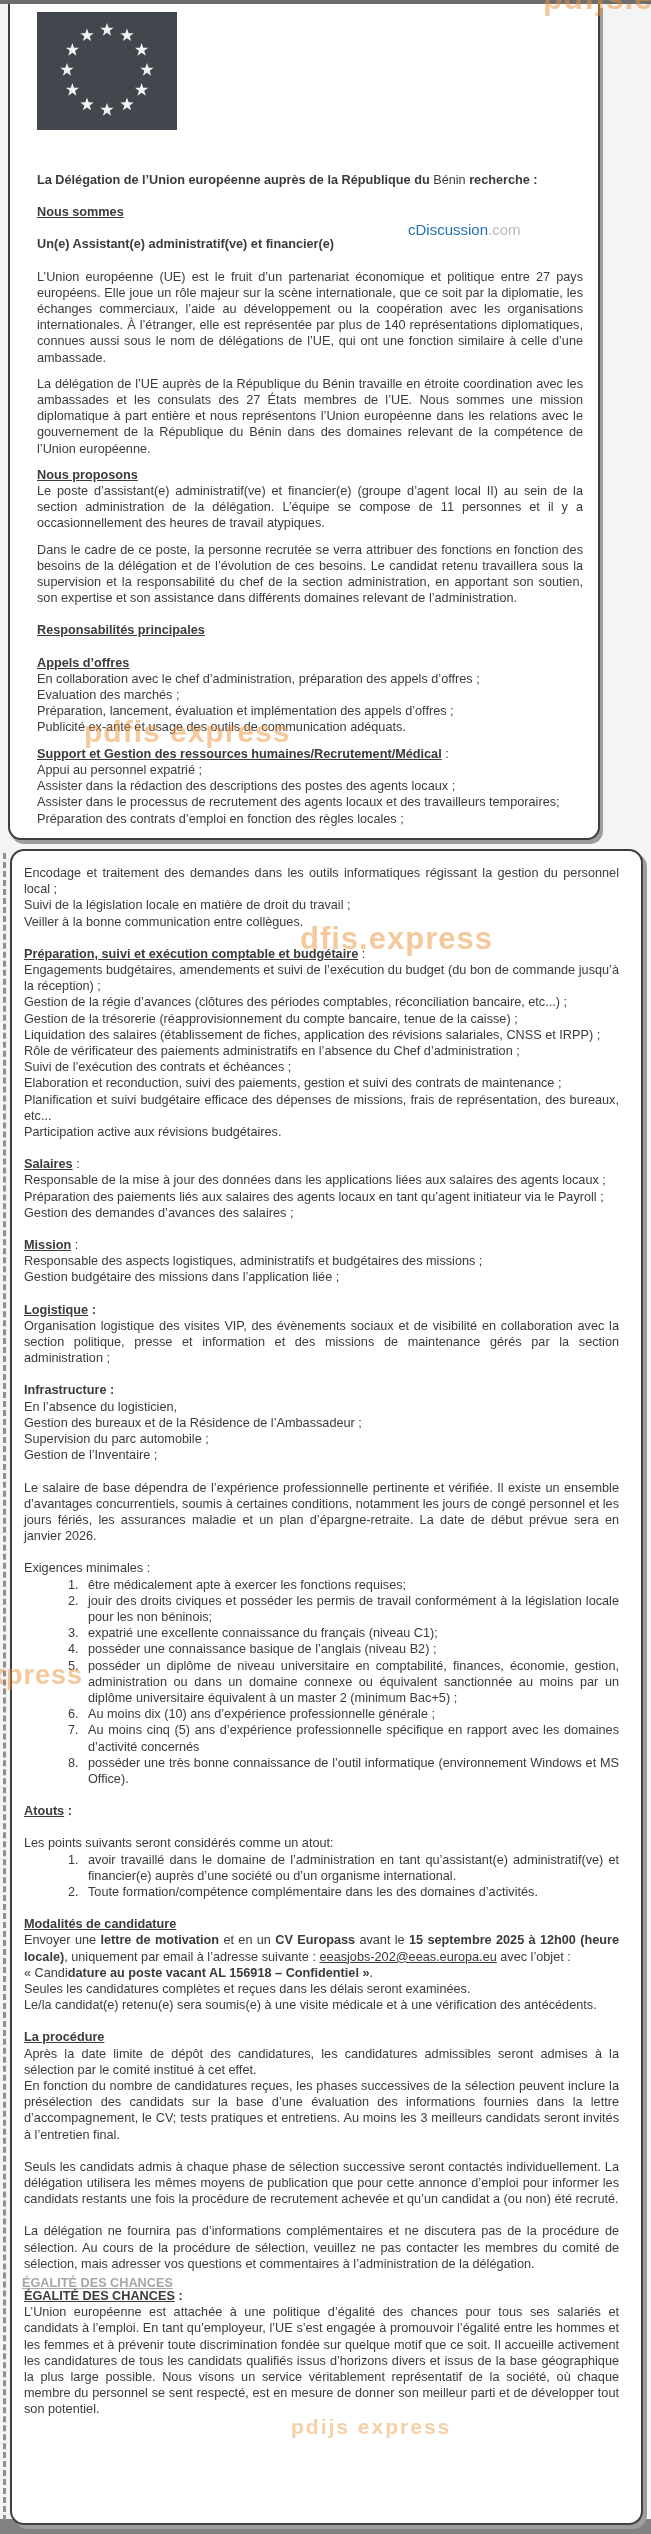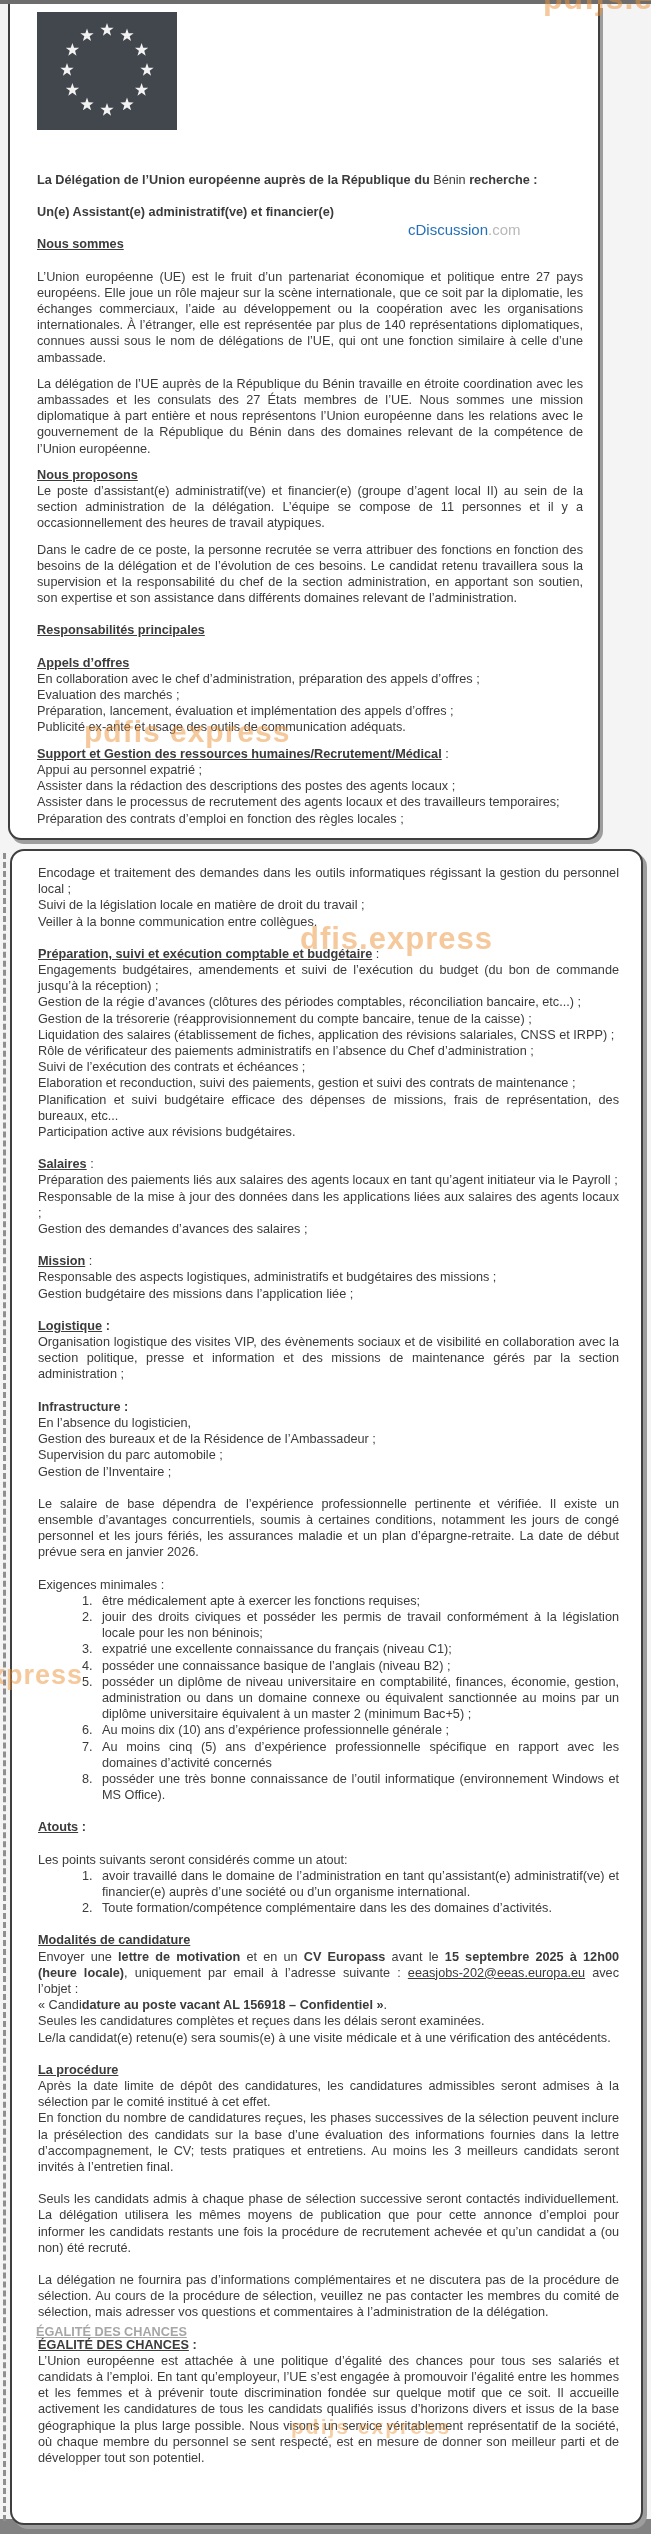--- a/index.html
+++ b/index.html
@@ -10,21 +10,21 @@
     font-size:12.7px;line-height:16.2px;
   }
   .band{position:absolute;left:0;width:651px}
   .band-top{top:0;height:4px;background:#6d6d6d}
   .band-bottom{top:2519px;height:15px;background:#828282}
 
   .page{position:absolute;box-sizing:border-box;background:#fff;border:2px solid #3f3f3f;overflow:hidden}
   .page1{left:8px;top:4px;width:592px;height:836px;border-top:none;
          border-radius:0 0 13px 13px;box-shadow:3px 4px 0 #9d9d9d;padding:0 15px 0 27px}
   .page2{left:10px;top:849px;width:633px;height:1676px;border-radius:14px;
-         box-shadow:4px 4px 0 #9d9d9d;padding:14px 22px 0 26px}
+         box-shadow:4px 4px 0 #9d9d9d;padding:14px 22px 0 12px}
   .perforation{position:absolute;left:3px;top:853px;height:1668px;width:0;border-left:3px dashed #8f8f8f}
 
   .eu-logo{display:block;margin:8px 0 42px 0;width:140px;height:118px}
 
   .ln{margin:0}
   .par{margin:0;text-align:justify}
   .hd{font-weight:bold;text-decoration:underline}
   .b{font-weight:bold}
   .g{margin-top:10px}
   .g2{margin-top:16px}
@@ -76,23 +76,23 @@
       <path d="M0,-7 L1.65,-2.27 L6.66,-2.16 L2.66,0.87 L4.11,5.66 L0,2.8 L-4.11,5.66 L-2.66,0.87 L-6.66,-2.16 L-1.65,-2.27 Z" transform="translate(50,92.6)"></path>
       <path d="M0,-7 L1.65,-2.27 L6.66,-2.16 L2.66,0.87 L4.11,5.66 L0,2.8 L-4.11,5.66 L-2.66,0.87 L-6.66,-2.16 L-1.65,-2.27 Z" transform="translate(35.4,78)"></path>
       <path d="M0,-7 L1.65,-2.27 L6.66,-2.16 L2.66,0.87 L4.11,5.66 L0,2.8 L-4.11,5.66 L-2.66,0.87 L-6.66,-2.16 L-1.65,-2.27 Z" transform="translate(30,58)"></path>
       <path d="M0,-7 L1.65,-2.27 L6.66,-2.16 L2.66,0.87 L4.11,5.66 L0,2.8 L-4.11,5.66 L-2.66,0.87 L-6.66,-2.16 L-1.65,-2.27 Z" transform="translate(35.4,38)"></path>
       <path d="M0,-7 L1.65,-2.27 L6.66,-2.16 L2.66,0.87 L4.11,5.66 L0,2.8 L-4.11,5.66 L-2.66,0.87 L-6.66,-2.16 L-1.65,-2.27 Z" transform="translate(50,23.4)"></path>
     </g>
   </svg>
 
   <div class="ln"><span class="b">La Délégation de l’Union européenne auprès de la République du </span><span>Bénin</span><span class="b"> recherche :</span></div>
 
+  <div class="ln g2"><span class="hd">Nous sommes</span></div>
+
   <div class="ln g2 b">Un(e) Assistant(e) administratif(ve) et financier(e)</div>
-
-  <div class="ln g2"><span class="hd">Nous sommes</span></div>
   <div class="par g2">L’Union européenne (UE) est le fruit d’un partenariat économique et politique entre 27 pays européens. Elle joue un rôle majeur sur la scène internationale, que ce soit par la diplomatie, les échanges commerciaux, l’aide au développement ou la coopération avec les organisations internationales. À l’étranger, elle est représentée par plus de 140 représentations diplomatiques, connues aussi sous le nom de délégations de l’UE, qui ont une fonction similaire à celle d’une ambassade.</div>
   <div class="par g">La délégation de l’UE auprès de la République du Bénin travaille en étroite coordination avec les ambassades et les consulats des 27 États membres de l’UE. Nous sommes une mission diplomatique à part entière et nous représentons l’Union européenne dans les relations avec le gouvernement de la République du Bénin dans des domaines relevant de la compétence de l’Union européenne.</div>
 
   <div class="ln g"><span class="hd">Nous proposons</span></div>
   <div class="par">Le poste d’assistant(e) administratif(ve) et financier(e) (groupe d’agent local II) au sein de la section administration de la délégation. L’équipe se compose de 11 personnes et il y a occasionnellement des heures de travail atypiques.</div>
   <div class="par g">Dans le cadre de ce poste, la personne recrutée se verra attribuer des fonctions en fonction des besoins de la délégation et de l’évolution de ces besoins. Le candidat retenu travaillera sous la supervision et la responsabilité du chef de la section administration, en apportant son soutien, son expertise et son assistance dans différents domaines relevant de l’administration.</div>
 
   <div class="ln g2"><span class="hd">Responsabilités principales</span></div>
 
   <div class="ln g2"><span class="hd">Appels d’offres</span></div>
@@ -119,22 +119,22 @@
   <div class="par">Gestion de la régie d’avances (clôtures des périodes comptables, réconciliation bancaire, etc...) ;</div>
   <div class="par">Gestion de la trésorerie (réapprovisionnement du compte bancaire, tenue de la caisse) ;</div>
   <div class="par">Liquidation des salaires (établissement de fiches, application des révisions salariales, CNSS et IRPP) ;</div>
   <div class="par">Rôle de vérificateur des paiements administratifs en l’absence du Chef d’administration ;</div>
   <div class="par">Suivi de l’exécution des contrats et échéances ;</div>
   <div class="par">Elaboration et reconduction, suivi des paiements, gestion et suivi des contrats de maintenance ;</div>
   <div class="par">Planification et suivi budgétaire efficace des dépenses de missions, frais de représentation, des bureaux, etc...</div>
   <div class="par">Participation active aux révisions budgétaires.</div>
 
   <div class="ln g2"><span class="hd">Salaires</span><span> :</span></div>
+  <div class="par">Responsable de la mise à jour des données dans les applications liées aux salaires des agents locaux ;</div>
   <div class="par">Préparation des paiements liés aux salaires des agents locaux en tant qu’agent initiateur via le Payroll ;</div>
-  <div class="par">Responsable de la mise à jour des données dans les applications liées aux salaires des agents locaux ;</div>
   <div class="par">Gestion des demandes d’avances des salaires ;</div>
 
   <div class="ln g2"><span class="hd">Mission</span><span> :</span></div>
   <div class="par">Responsable des aspects logistiques, administratifs et budgétaires des missions ;</div>
   <div class="par">Gestion budgétaire des missions dans l’application liée ;</div>
 
   <div class="ln g2"><span class="hd">Logistique</span><span class="b"> :</span></div>
   <div class="par">Organisation logistique des visites VIP, des évènements sociaux et de visibilité en collaboration avec la section politique, presse et information et des missions de maintenance gérés par la section administration ;</div>
 
   <div class="ln g2 b">Infrastructure :</div>

